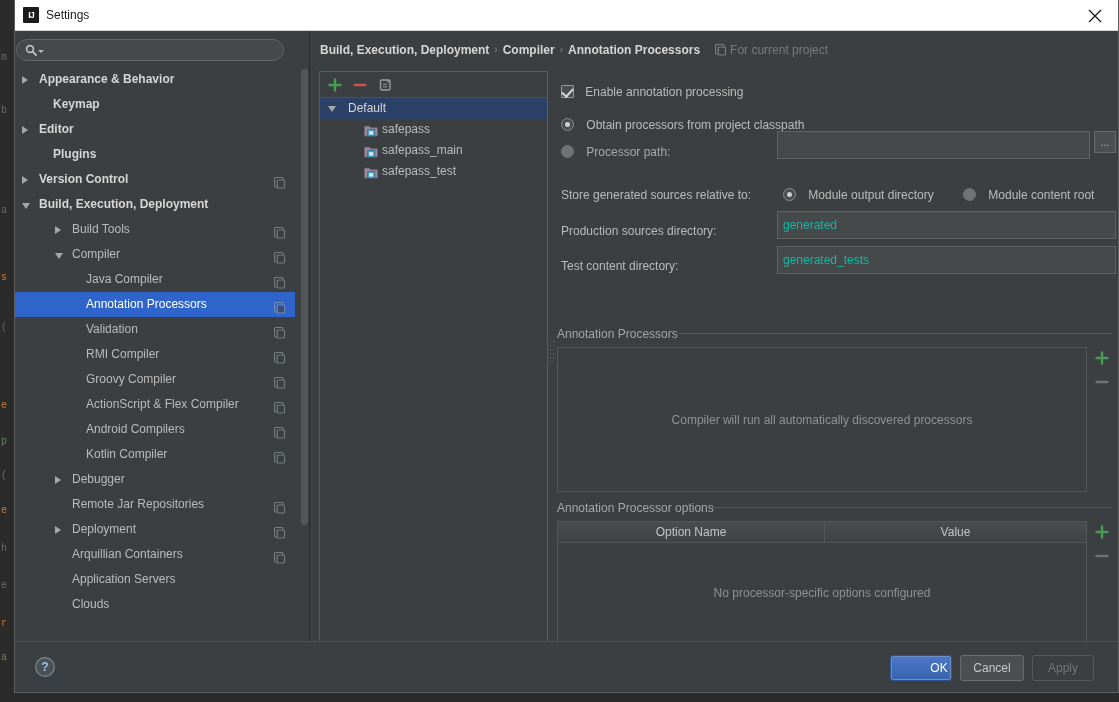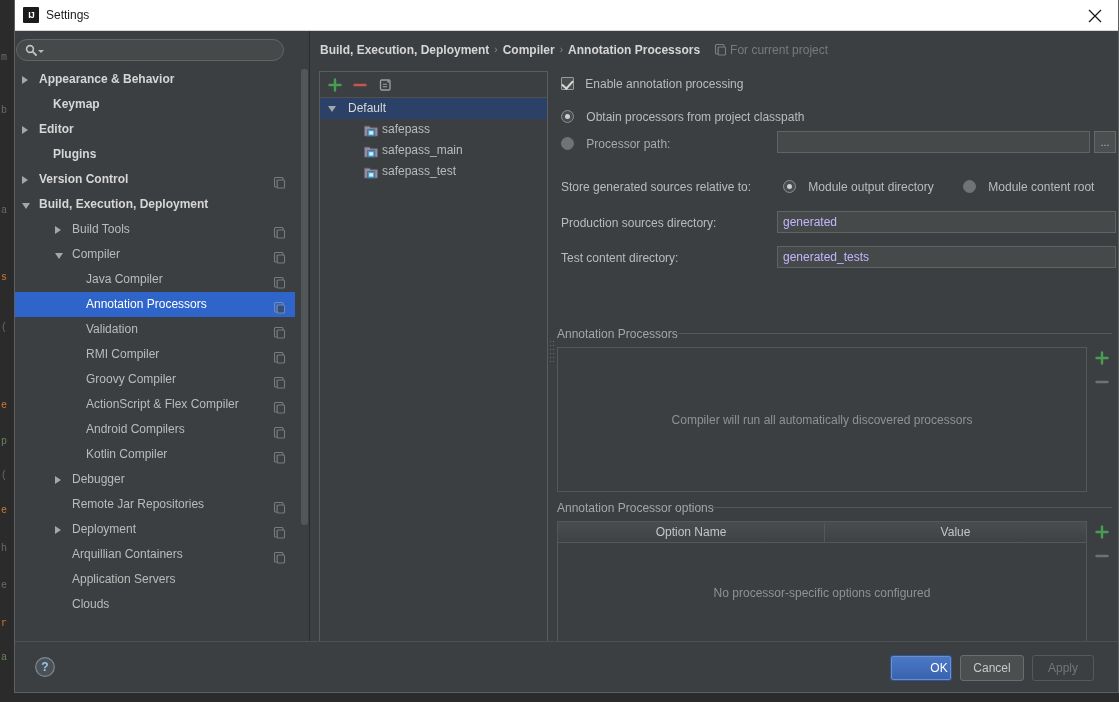--- a/index.html
+++ b/index.html
@@ -223,21 +223,21 @@
   .grip i {
     position: absolute; width: 1px; height: 1px; background: #6c7072;
   }
 
   
   .form {
     position: absolute; left: 246px; top: 40px;
     width: 556px; height: 587px;
   }
 
-  .ctrl-row { position: absolute; white-space: nowrap; }
+  .ctrl-row { position: absolute; white-space: nowrap; margin-top: 8px; }
   .lbl { font-size: 12px; color: #bbbbbb; line-height: 16px; }
   .lbl-dim { color: #a9a9a9; }
 
   .cbx {
     display: inline-block; width: 13px; height: 13px;
     border: 1px solid #9a9a9a;
     background: #4a4d4e;
     vertical-align: -2px;
     position: relative;
     border-radius: 1px;
@@ -262,26 +262,26 @@
     content: "";
     position: absolute; left: 3px; top: 3px;
     width: 5px; height: 5px; border-radius: 50%;
     background: #cfcfcf;
   }
   .rdo.off { background: #6f7375; border-color: #6f7375; }
 
   .tfield {
     background: #45494a;
     border: 1px solid #606364;
-    color: #c4b5fd;
+    color: #14b8a6;
     font-family: "Liberation Sans", sans-serif;
     font-size: 12px;
     padding: 0 5px;
     outline: none;
-    height: 22px;
+    height: 28px;
   }
   .ellipsis-btn {
     background: #4b4f50;
     border: 1px solid #666a6b;
     color: #b4b4b4;
     height: 22px; width: 22px;
     font-size: 11px; line-height: 18px; text-align: center;
     cursor: pointer;
     padding: 0;
   }

